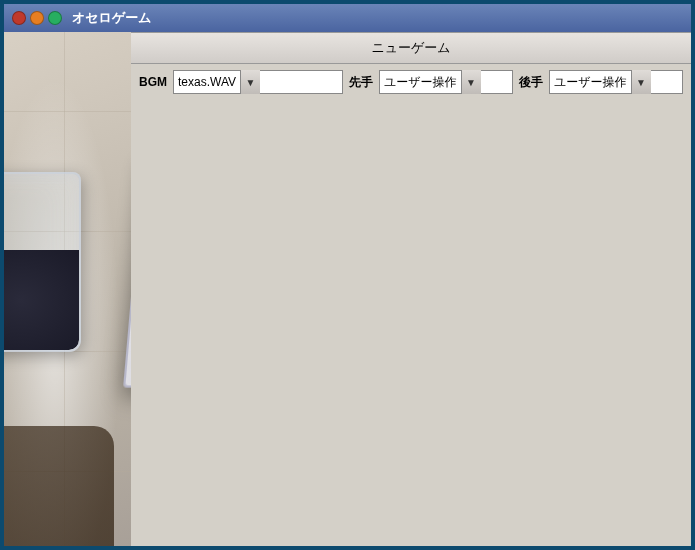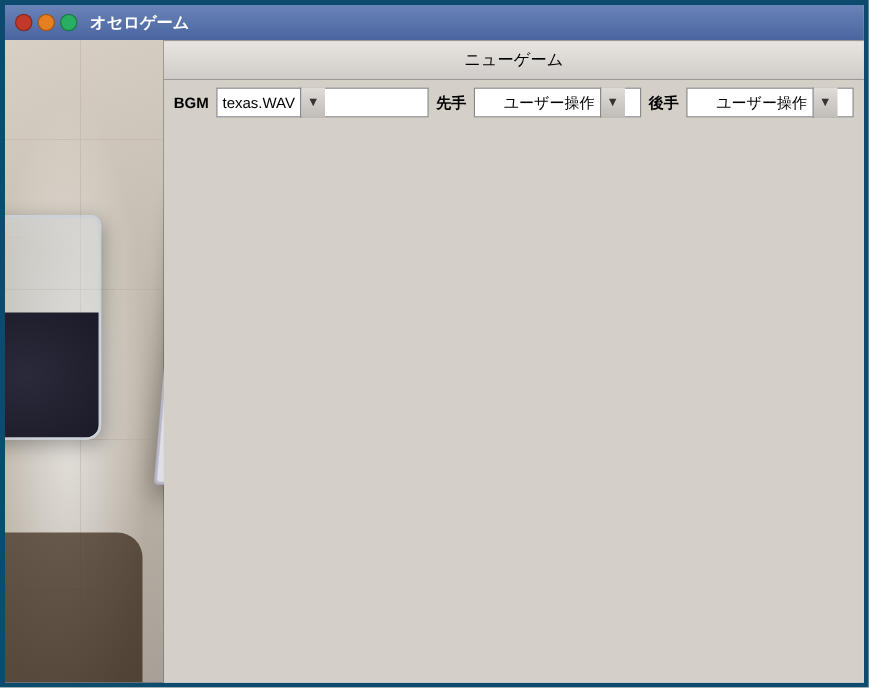--- a/index.html
+++ b/index.html
@@ -305,21 +305,21 @@
       background: linear-gradient(to bottom, #e0dcd8, #c0bcb8);
       border-left: 1px solid #888;
       display: flex;
       align-items: center;
       justify-content: center;
       font-size: 10px;
       color: #333;
     }
 
     .bgm-select { width: 170px; }
-    .op-select { width: 134px; padding-left: 19px; }
+    .op-select { width: 134px; }
   </style>
 </head>
 <body>
 
 <div class="window">
 
   <div class="title-bar">
     <div class="title-bar-buttons">
       <div class="tb-btn tb-close"></div>
       <div class="tb-btn tb-min"></div>

